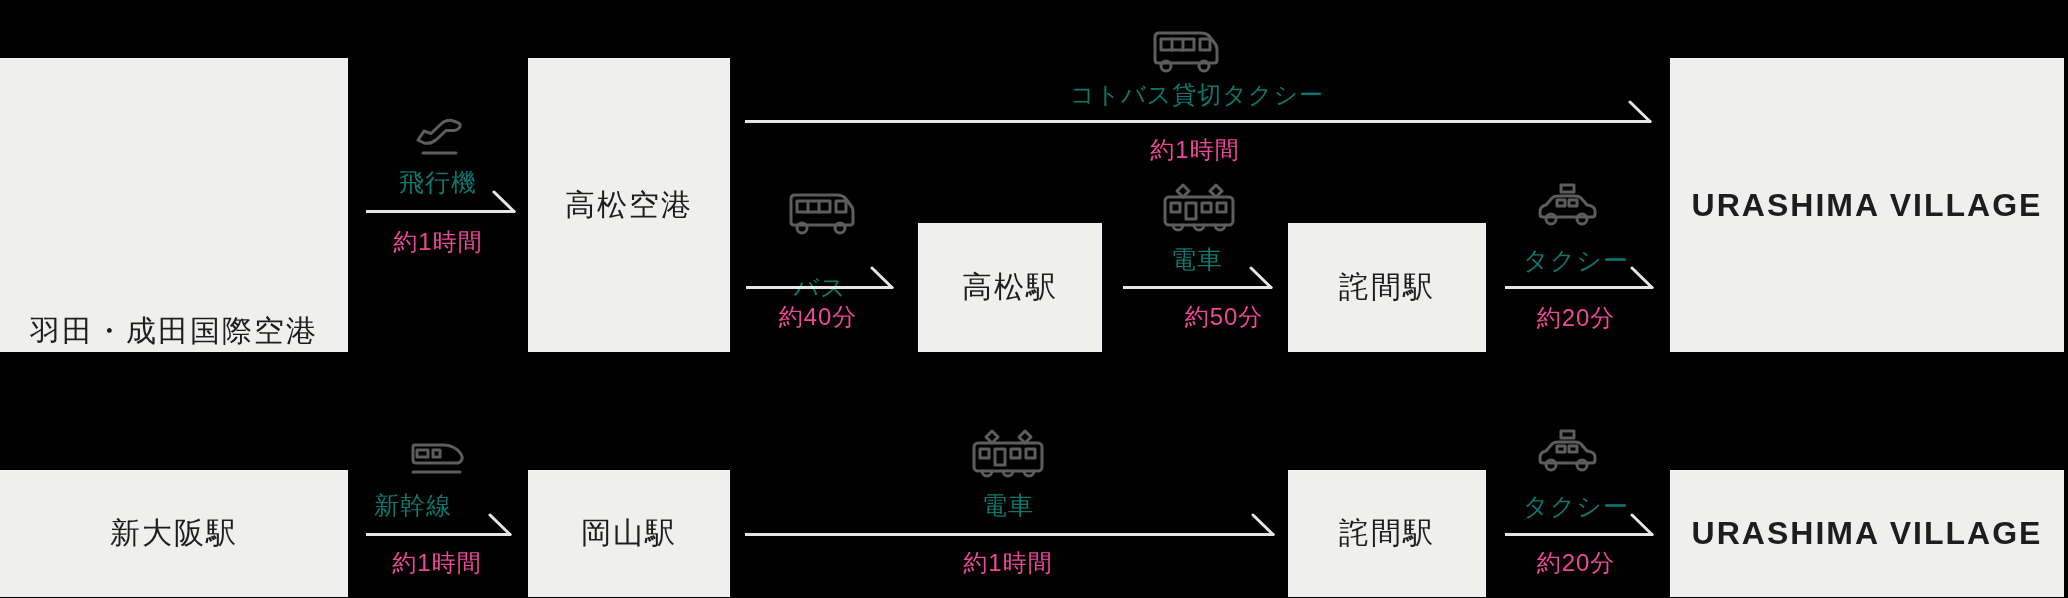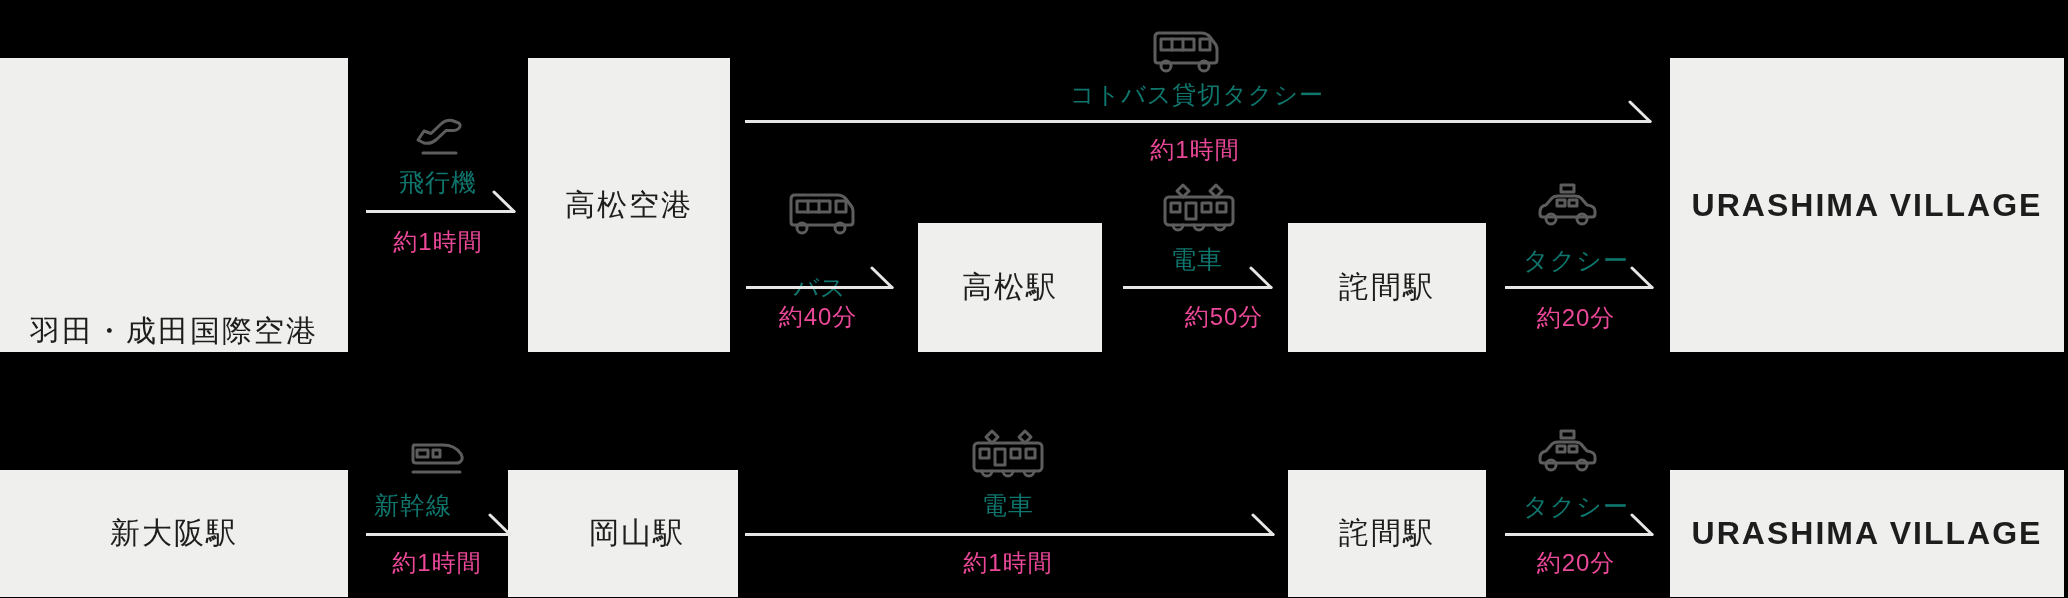--- a/index.html
+++ b/index.html
@@ -163,21 +163,21 @@
   <svg class="arrow" style="left:1505px;top:266px;" width="151" height="25" viewBox="0 0 151 25">
     <line x1="0" y1="21.5" x2="147" y2="21.5"></line>
     <path d="M127 2 L147 21.5"></path>
   </svg>
   <div class="duration-label" style="left:1576px;top:302px;">約20分</div>
 
   <div class="node" style="left:0;top:470px;width:348px;height:127px;">
     <span>新大阪駅</span>
   </div>
 
-  <div class="node" style="left:508px;top:470px;width:202px;height:127px;padding-left:28px;">
+  <div class="node" style="left:528px;top:470px;width:202px;height:127px;">
     <span>岡山駅</span>
   </div>
 
   <div class="node" style="left:1288px;top:470px;width:198px;height:127px;">
     <span>詫間駅</span>
   </div>
 
   <div class="node en" style="left:1670px;top:470px;width:394px;height:127px;">
     <span>URASHIMA VILLAGE</span>
   </div>

